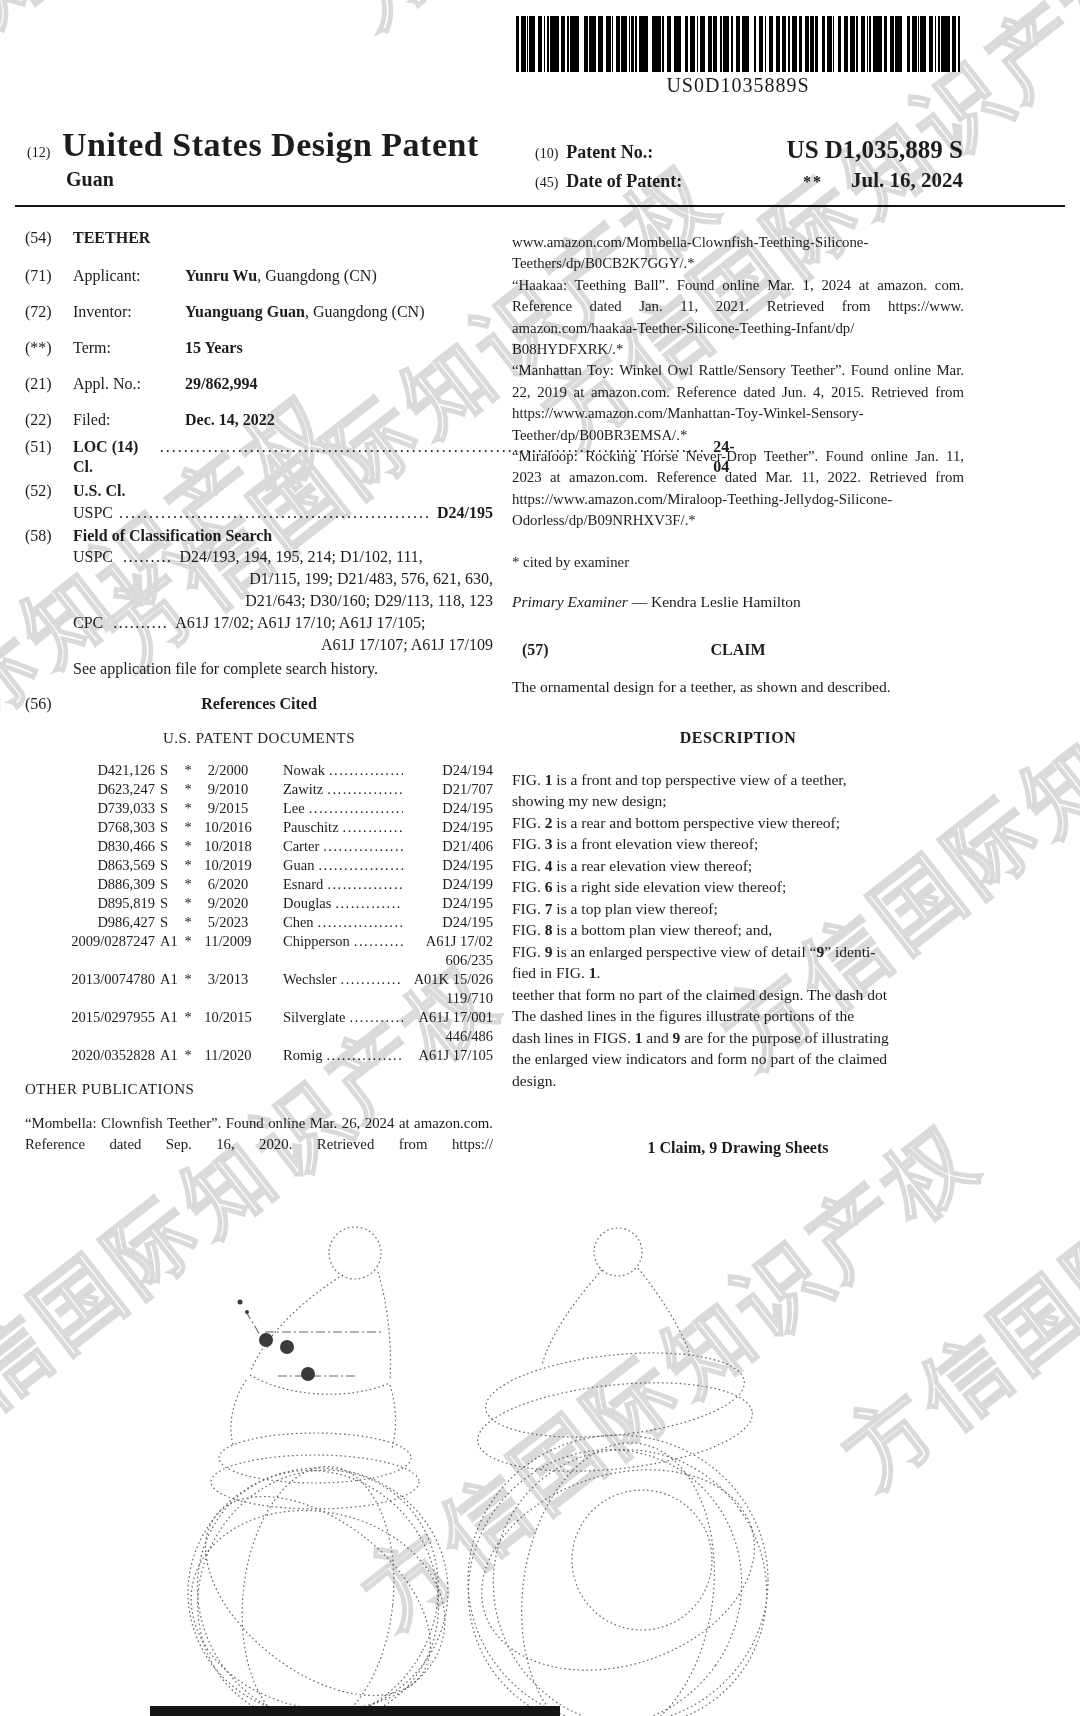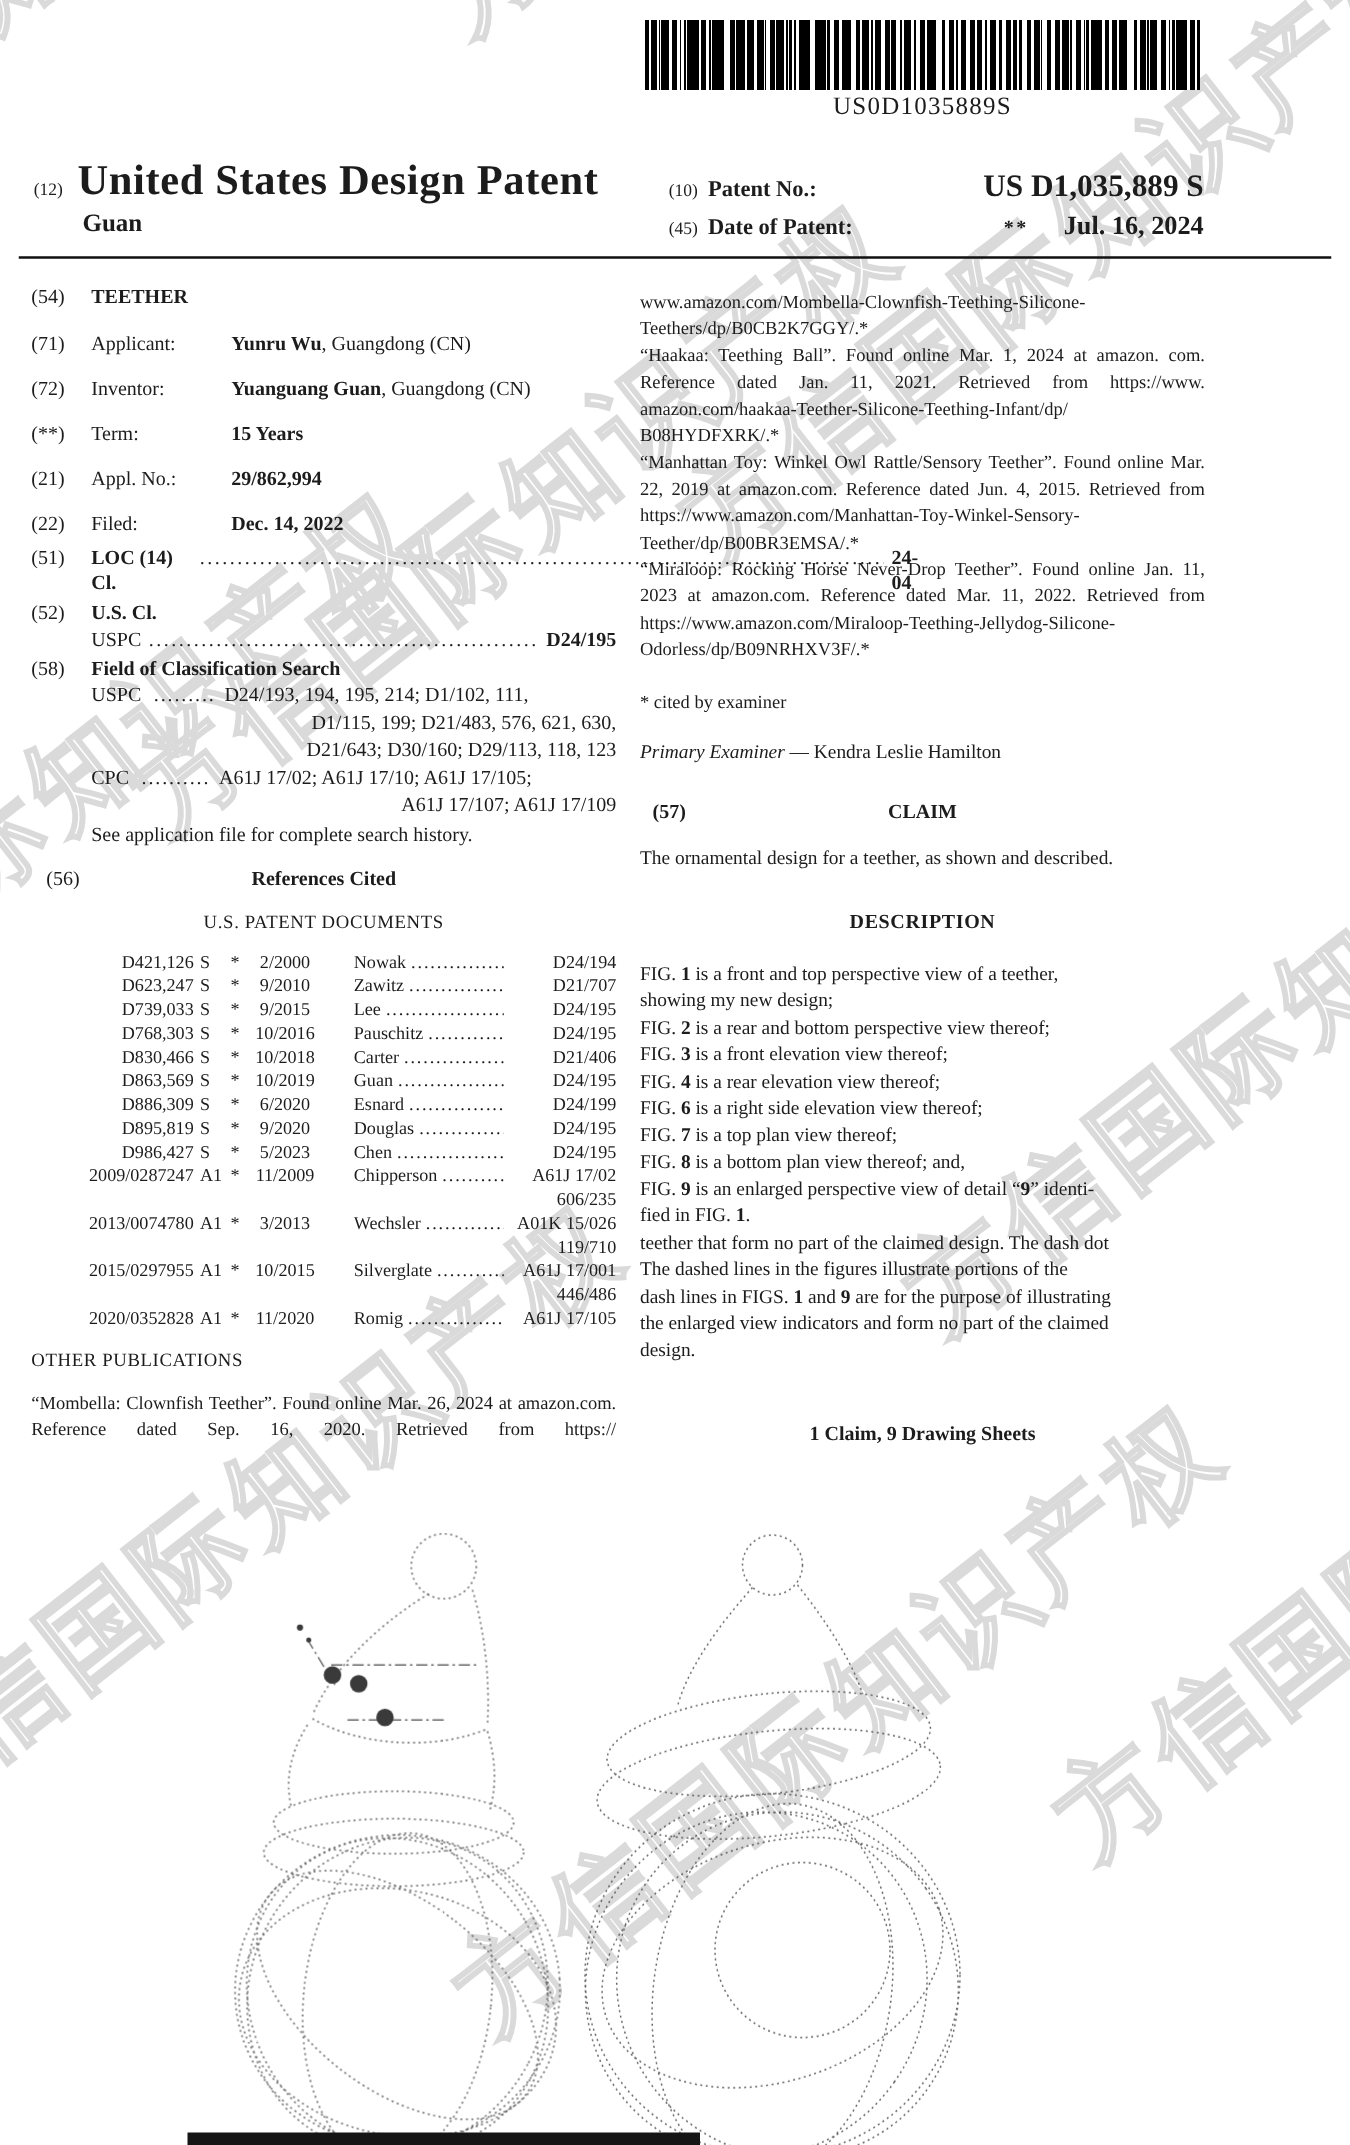--- a/index.html
+++ b/index.html
@@ -48,21 +48,21 @@
   .title-row{margin-bottom:18px;}
   .loc-row{margin-bottom:4px;}
   .uscl-row{margin-bottom:2px;}
   .ind{margin-left:48px;}
   .clsline{display:flex;align-items:baseline;line-height:22px;}
   .cls-label{flex:0 0 auto;}
   .cls-dots{flex:0 0 auto;letter-spacing:1.5px;margin:0 7px 0 10px;}
   .cls-cont{text-align:right;line-height:22px;}
   .see-note{margin-top:2px;margin-bottom:12px;line-height:22px;}
   .refs-head{position:relative;text-align:center;font-weight:700;margin:14px 0 14px 0;}
-  .refs-head .n{position:absolute;left:12px;font-weight:400;}
+  .refs-head .n{position:absolute;left:0;font-weight:400;}
   .usdocs{text-align:center;font-size:15px;letter-spacing:.5px;margin-bottom:13px;}
   
   .reftab{font-size:14.5px;line-height:19px;}
   .ref-row{display:grid;grid-template-columns:130px 26px 14px 66px 10px 1fr 86px;}
   .c-no{text-align:right;}
   .c-kind{padding-left:5px;}
   .c-star{text-align:center;}
   .c-date{text-align:center;}
   .c-flex{display:flex;align-items:baseline;overflow:hidden;}
   .c-name{flex:0 0 auto;padding-left:12px;}

